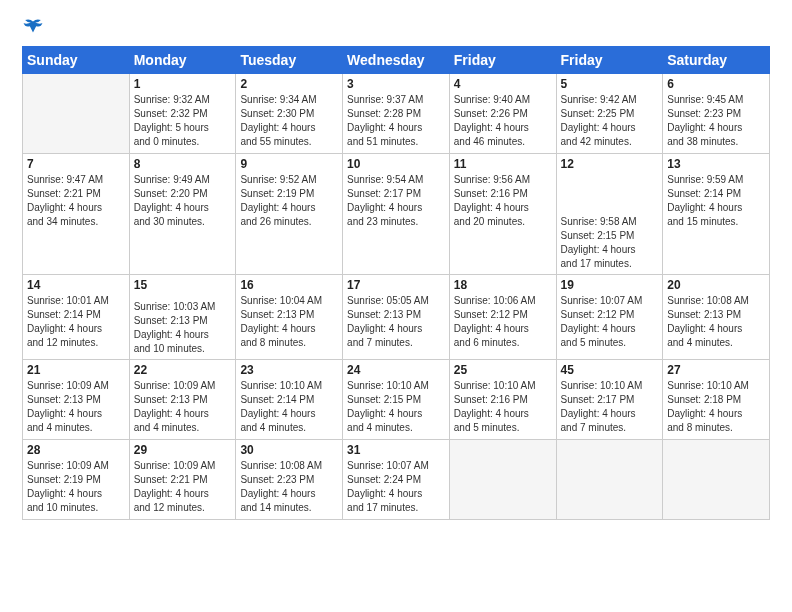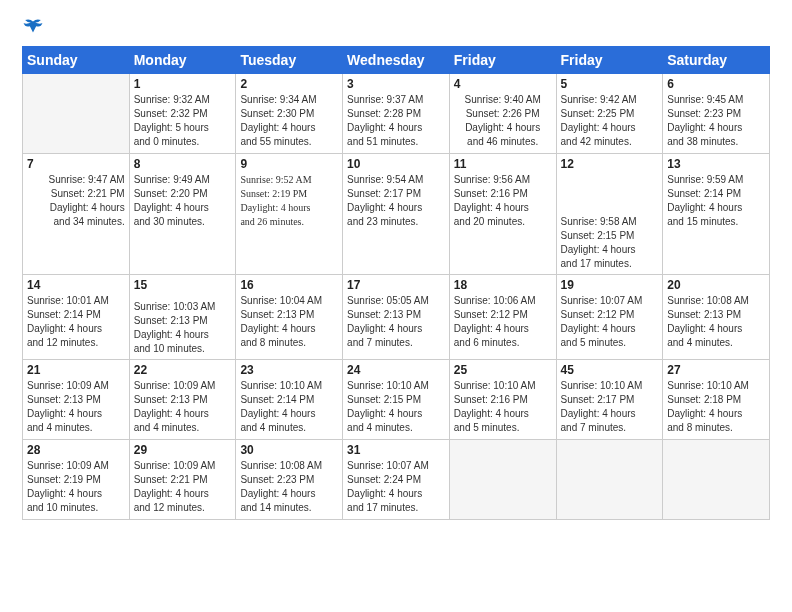--- a/index.html
+++ b/index.html
@@ -148,21 +148,21 @@
           </td>
           <td>
             <span class="day-number">3</span>
             <div class="day-info" style="white-space: pre-line;">Sunrise: 9:37 AM
 Sunset: 2:28 PM
 Daylight: 4 hours
 and 51 minutes.</div>
           </td>
           <td>
             <span class="day-number">4</span>
-            <div class="day-info" style="white-space: pre-line; text-align: center;">Sunrise: 9:40 AM
+            <div class="day-info" style="white-space: pre-line;">Sunrise: 9:40 AM
 Sunset: 2:26 PM
 Daylight: 4 hours
 and 46 minutes.</div>
           </td>
           <td>
             <span class="day-number">5</span>
             <div class="day-info" style="white-space: pre-line;">Sunrise: 9:42 AM
 Sunset: 2:25 PM
 Daylight: 4 hours
 and 42 minutes.</div>
@@ -171,35 +171,35 @@
             <span class="day-number">6</span>
             <div class="day-info" style="white-space: pre-line;">Sunrise: 9:45 AM
 Sunset: 2:23 PM
 Daylight: 4 hours
 and 38 minutes.</div>
           </td>
         </tr>
         <tr>
           <td>
             <span class="day-number">7</span>
-            <div class="day-info" style="white-space: pre-line; text-align: right;">Sunrise: 9:47 AM
+            <div class="day-info" style="white-space: pre-line;">Sunrise: 9:47 AM
 Sunset: 2:21 PM
 Daylight: 4 hours
 and 34 minutes.</div>
           </td>
           <td>
             <span class="day-number">8</span>
             <div class="day-info" style="white-space: pre-line;">Sunrise: 9:49 AM
 Sunset: 2:20 PM
 Daylight: 4 hours
 and 30 minutes.</div>
           </td>
           <td>
             <span class="day-number">9</span>
-            <div class="day-info" style="white-space: pre-line; font-family: Liberation Serif, serif;">Sunrise: 9:52 AM
+            <div class="day-info" style="white-space: pre-line;">Sunrise: 9:52 AM
 Sunset: 2:19 PM
 Daylight: 4 hours
 and 26 minutes.</div>
           </td>
           <td>
             <span class="day-number">10</span>
             <div class="day-info" style="white-space: pre-line;">Sunrise: 9:54 AM
 Sunset: 2:17 PM
 Daylight: 4 hours
 and 23 minutes.</div>

